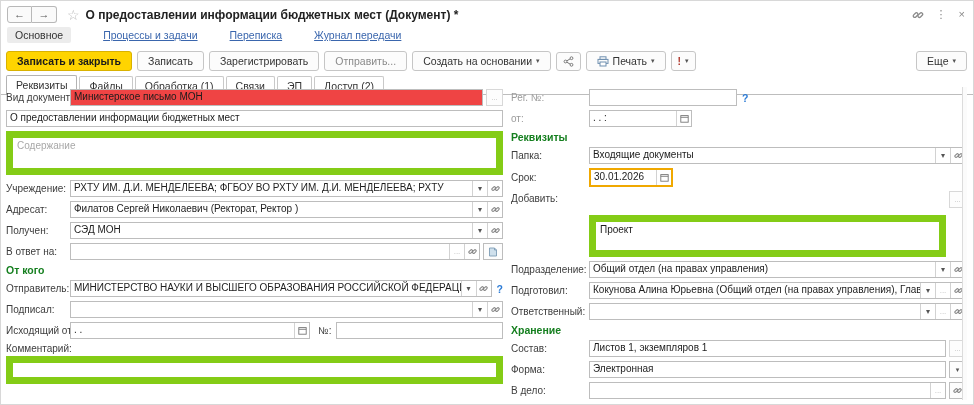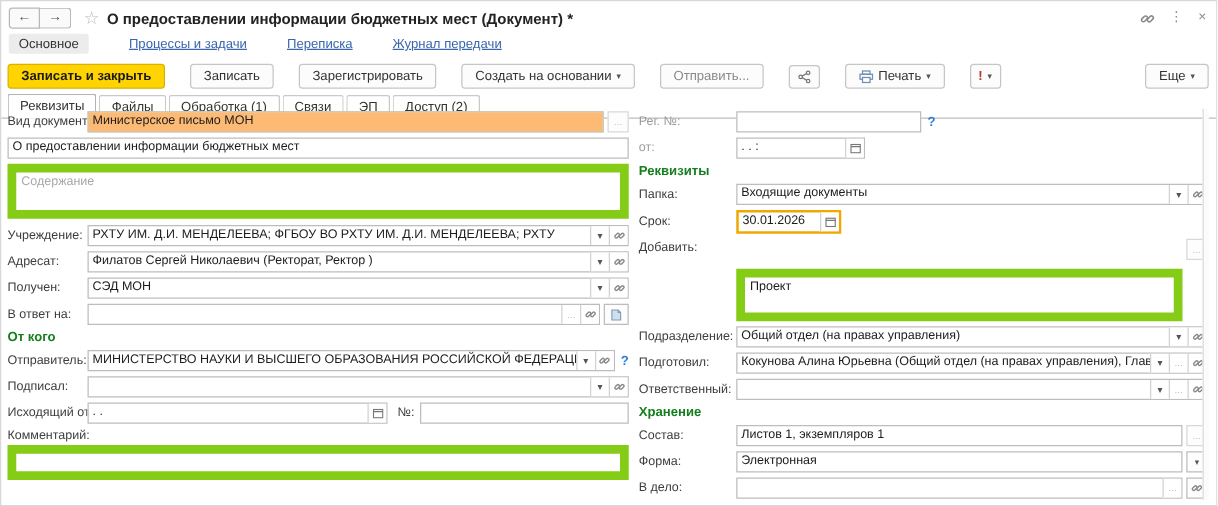--- a/index.html
+++ b/index.html
@@ -18,21 +18,21 @@
   .wtitle { font-size:12px; font-weight:bold; color:#222; white-space:nowrap; }
   .winicons { margin-left:auto; display:flex; align-items:center; gap:12px; color:#8a8a8a; }
   .winicons .wi { cursor:pointer; font-size:11px; line-height:11px; }
 
   
   .secnav { display:flex; align-items:center; gap:32px; padding:2px 8px 4px 6px; }
   .secnav .active { background:#ececec; color:#333; padding:2px 8px; border-radius:2px; }
   .secnav a { color:#3a66ad; text-decoration:underline; cursor:pointer; }
 
   
-  .toolbar { display:flex; align-items:center; gap:20px; padding:4px 6px 6px 5px; }
+  .toolbar { display:flex; align-items:center; gap:5px; padding:4px 6px 6px 5px; }
   .tbtn { border:1px solid #c6c6c6; border-radius:3px; background:#fcfcfc; padding:3px 10px;
           font-size:10.5px; color:#333; cursor:pointer; display:flex; align-items:center; gap:4px; white-space:nowrap; }
   .tbtn.primary { background:#ffd400; border-color:#d9b200; font-weight:bold; color:#1a1a1a; }
   .tbtn.dim { color:#8a8a8a; }
   .tbtn.iconic { padding:3px 6px; }
   .caret { font-size:7px; color:#555; }
   .excl { color:#b03a2e; font-weight:bold; }
   .spacer { flex:1; }
 
   
@@ -47,21 +47,21 @@
   .row { display:flex; align-items:center; margin-bottom:4px; }
   .lbl { flex:none; font-size:10px; color:#3d3d3d; padding-right:4px; white-space:nowrap; }
   .colL .lbl { width:64px; }
   .colR .lbl { width:78px; }
   .lbl.dim { color:#9b9b9b; }
 
   .field { display:flex; align-items:stretch; border:1px solid #bdbdbd; background:#fff; height:17px; flex:1; min-width:0; }
   .field .val { flex:1; min-width:0; padding:1px 3px 0; font-size:10px; color:#1c1c1c;
                 white-space:nowrap; overflow:hidden; }
   .field.req { background:#fce79f; }
-  .field.req .val { background:#fdba74; }
+  .field.req .val { background:#ef4444; }
   .field.focus { border:2px solid #f0a800; height:19px; }
   .fbtn { flex:none; width:15px; border-left:1px solid #d2d2d2; display:flex; align-items:center;
           justify-content:center; background:#fff; color:#555; cursor:pointer; font-size:8px; }
   .fbtn.dim { color:#bbb; }
   .sqbtn { flex:none; width:17px; height:17px; border:1px solid #bdbdbd; background:#fdfdfd; margin-left:3px;
            display:flex; align-items:center; justify-content:center; font-size:8px; color:#555; cursor:pointer; }
   .sqbtn.dim { color:#c0c0c0; border-color:#d8d8d8; }
   .help { color:#2d7cd6; font-weight:bold; margin-left:5px; font-size:10.5px; cursor:pointer; }
 
   .sect { color:#157f1f; font-weight:bold; font-size:10.5px; margin:1px 0 4px; }
@@ -113,27 +113,27 @@
   <div class="toolbar">
     <div class="tbtn primary">
         <span>Записать и закрыть</span>
       </div>
     <div class="tbtn">
         <span>Записать</span>
       </div>
     <div class="tbtn">
         <span>Зарегистрировать</span>
       </div>
+    <div class="tbtn dim">
+        <span>Отправить...</span>
+      </div>
     <div class="tbtn">
       <span>Создать на основании</span>
       <span class="caret">▾</span>
     </div>
-    <div class="tbtn dim">
-        <span>Отправить...</span>
-      </div>
     <div class="tbtn iconic">
       <span>
         <svg width="11" height="11" viewBox="0 0 11 11">
             <g stroke="#777" stroke-width="1" fill="#fff">
               <line x1="8.3" y1="2.2" x2="2.7" y2="5.5"></line>
               <line x1="2.7" y1="5.5" x2="8.3" y2="8.8"></line>
               <circle cx="8.5" cy="2.2" r="1.4"></circle>
               <circle cx="2.5" cy="5.5" r="1.4"></circle>
               <circle cx="8.5" cy="8.8" r="1.4"></circle>
             </g>

